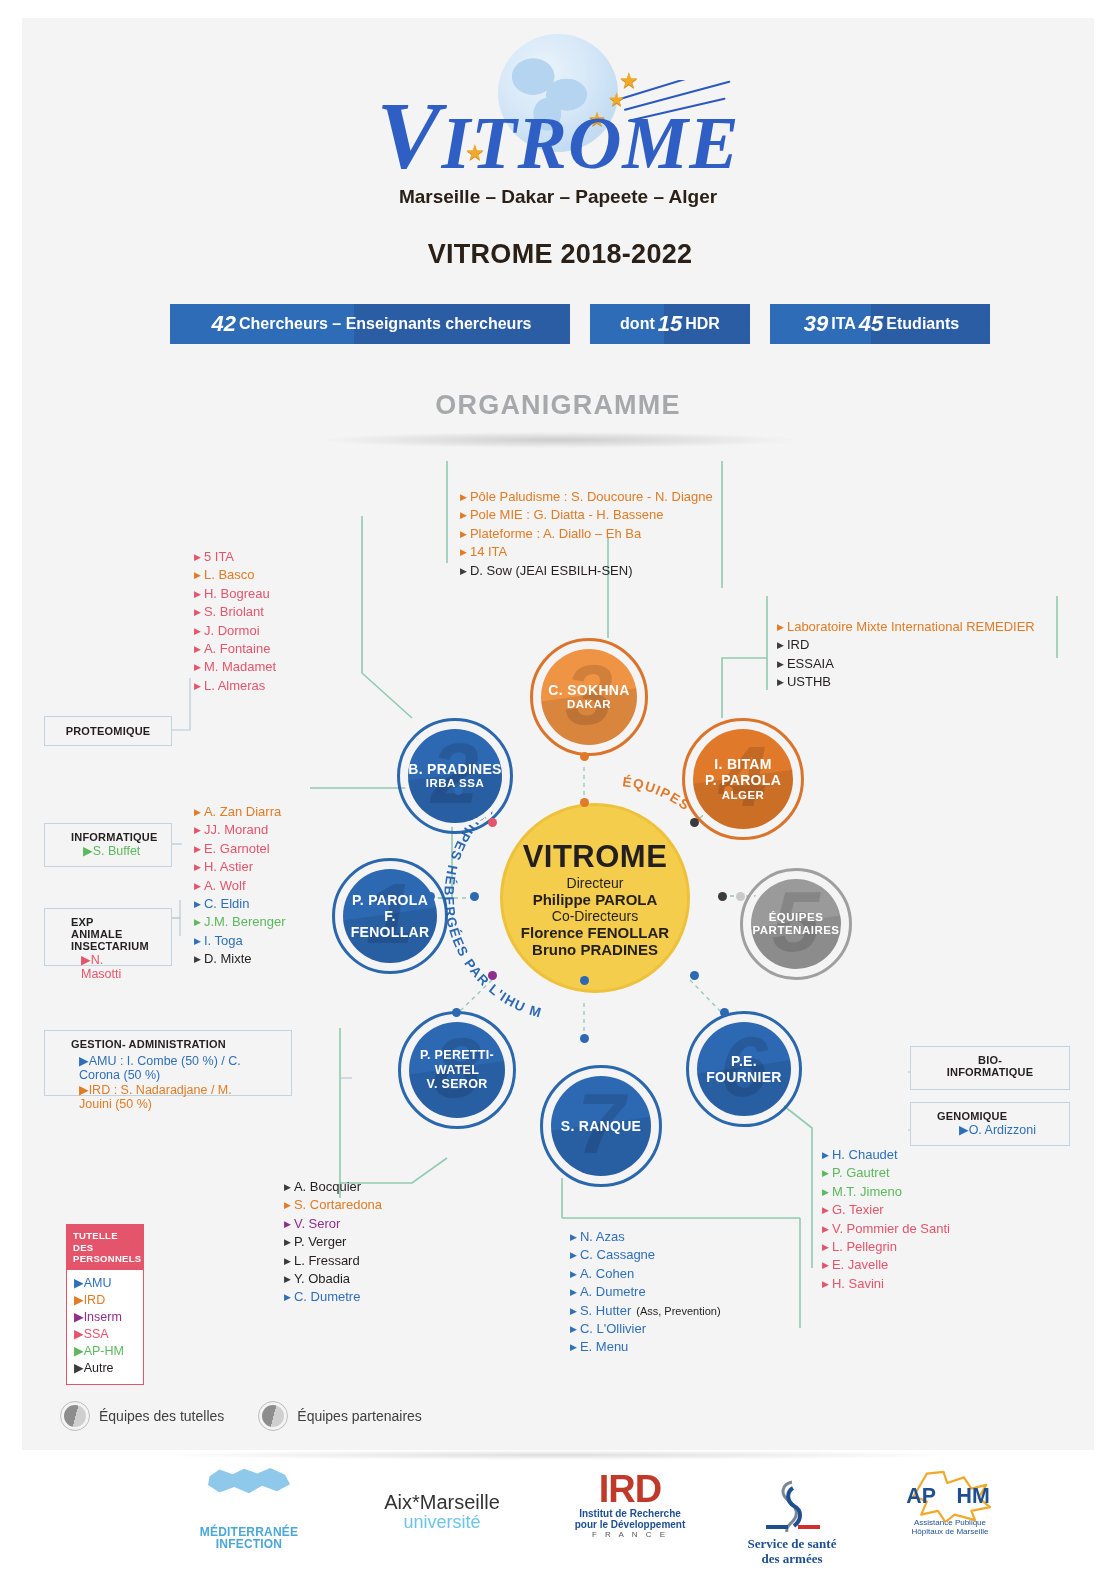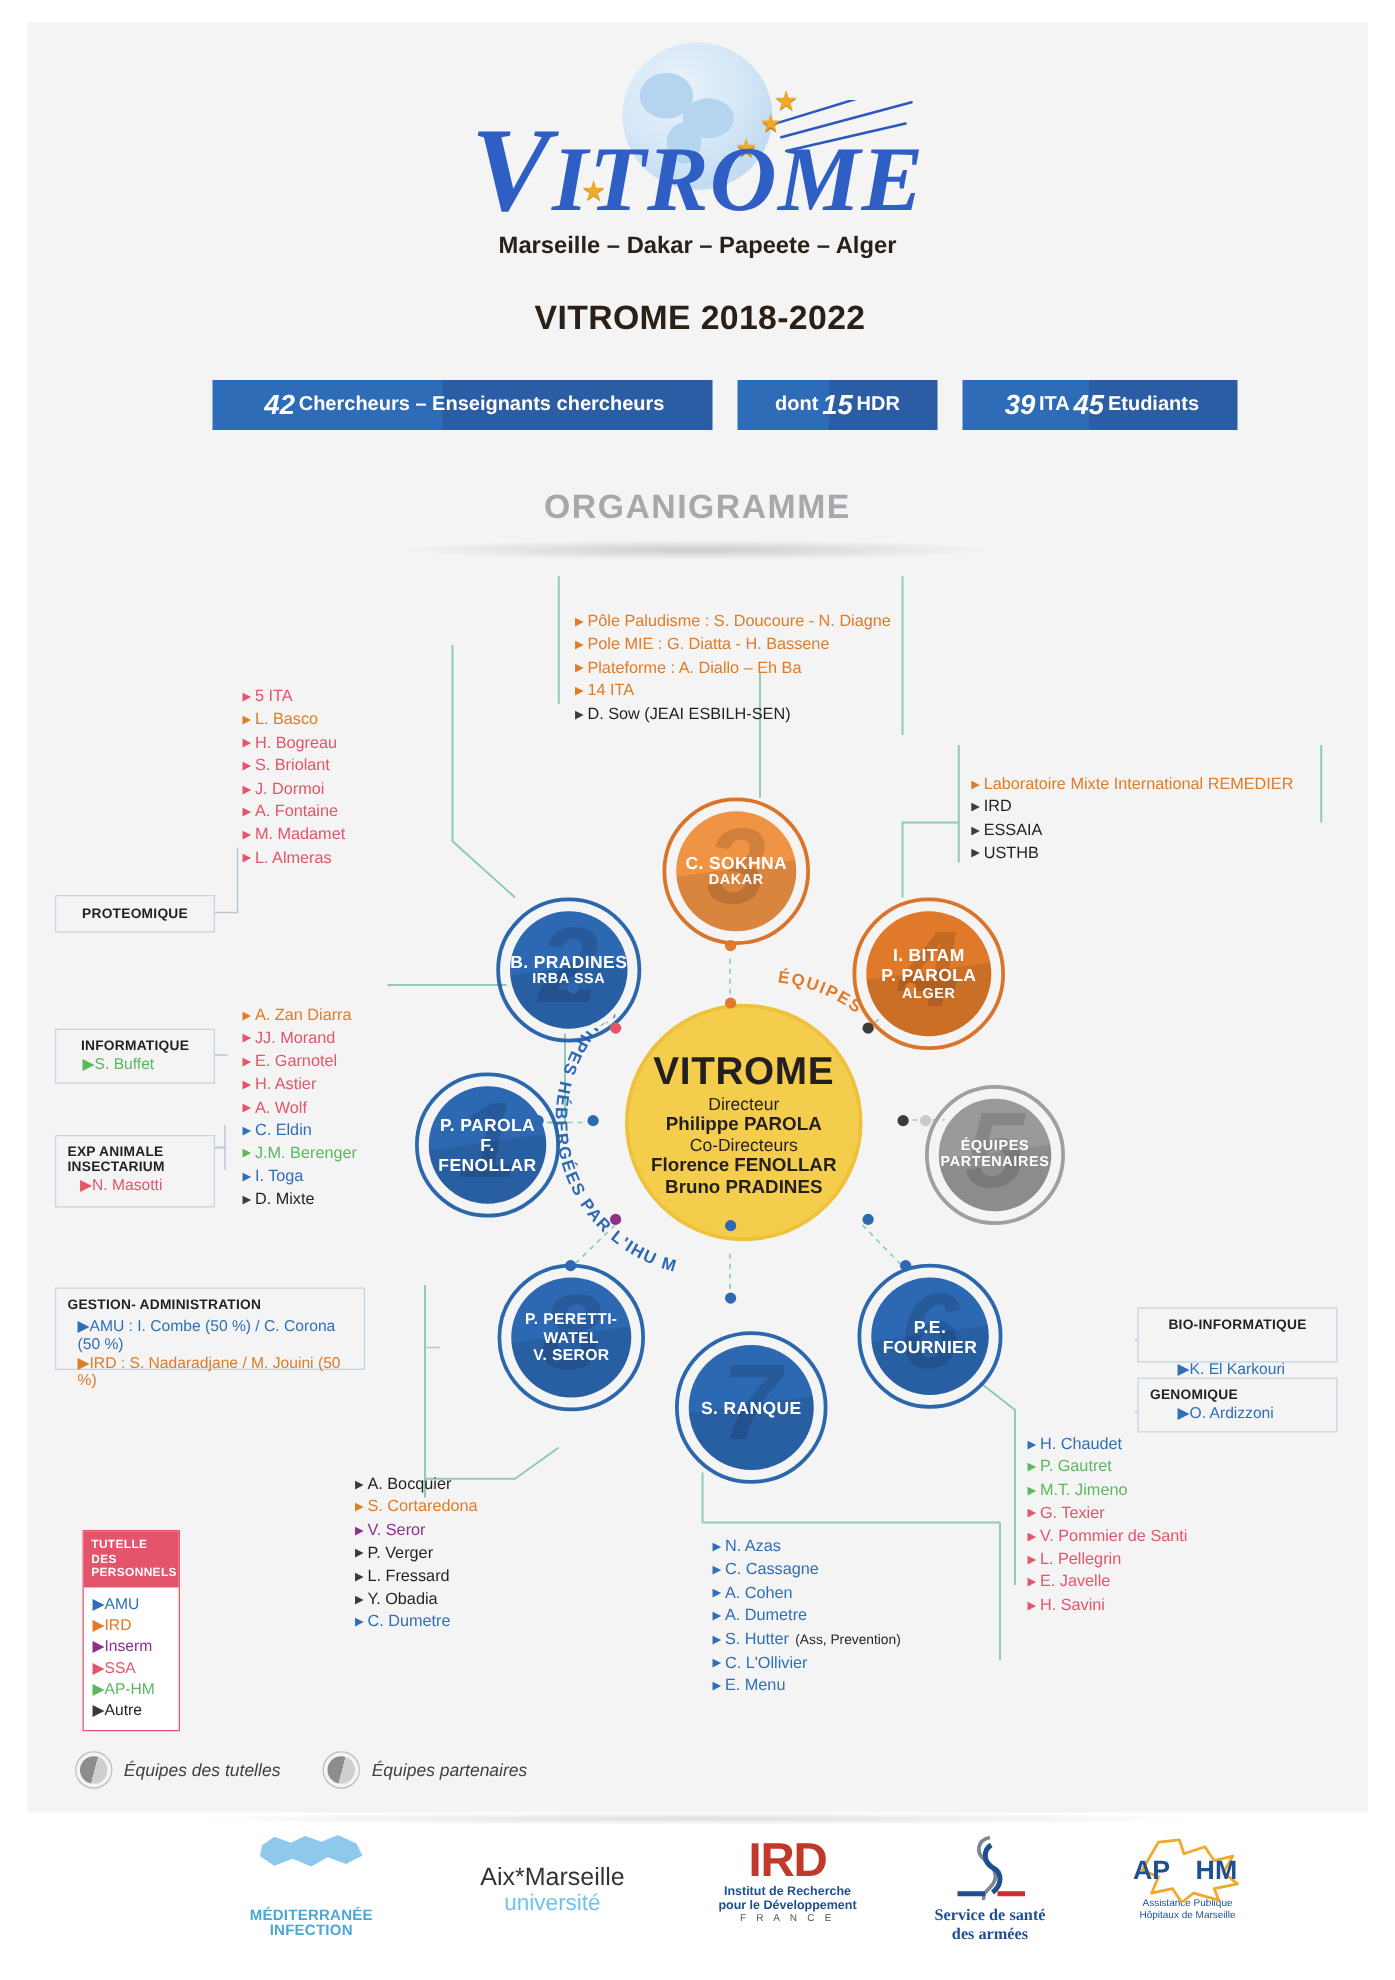--- a/index.html
+++ b/index.html
@@ -78,21 +78,21 @@
     position: absolute; left: 300px; top: 414px; width: 470px; height: 16px;
     background: radial-gradient(ellipse at center, rgba(0,0,0,.16) 0%, rgba(0,0,0,0) 72%);
   }
 
   
   svg.links { position: absolute; left: 0; top: 0; width: 1072px; height: 1432px; }
 
   
   .ibox {
     position: absolute; border: 1px solid #c3d3df; background: #f4f4f4;
-    font-size: 11.5px; color: #231f20; padding: 7px 9px;
+    font-size: 11.5px; color: #231f20; padding: 7px 26px;
   }
   .ibox .head { font-weight: bold; font-size: 11px; letter-spacing: .2px; color: #231f20; }
   .namelist { position: absolute; font-size: 13px; line-height: 17.4px; }
   .namelist .row { white-space: nowrap; }
   .namelist .row .b { font-size: 9px; margin-right: 3px; vertical-align: 1px; }
   .sm { font-size: 11px; color: #231f20; }
 
   .c-amu    { color: #2f6fba; } .b-amu    { color: #2f6fba; }
   .c-ird    { color: #e07b26; } .b-ird    { color: #e07b26; }
   .c-inserm { color: #8e2f8e; } .b-inserm { color: #8e2f8e; }
@@ -150,21 +150,21 @@
     border: 1.6px solid #e4546a; background: #fff;
   }
   .tutelle .hd {
     background: #e4546a; color: #fff; font-size: 9.5px; font-weight: bold;
     padding: 5px 6px; line-height: 11.5px; letter-spacing: .3px;
   }
   .tutelle .bd { padding: 5px 6px 7px 7px; font-size: 12.5px; line-height: 17px; }
 
   
   .legend { position: absolute; left: 38px; top: 1383px; display: flex; align-items: center; gap: 34px; }
-  .legend .it { display: flex; align-items: center; gap: 9px; font-style: italic; }
+  .legend .it { display: flex; align-items: center; gap: 9px; }
   .legend .bubble { position: relative; width: 30px; height: 30px; }
   .legend .bubble .o { position: absolute; inset: 0; border-radius: 50%; border: 1.2px solid #bdbdbd; }
   .legend .bubble .i {
     position: absolute; inset: 4px; border-radius: 50%;
     background: linear-gradient(105deg, #8d8d8d 0 52%, #cfcfcf 52% 100%);
   }
   .legend .lt { font-size: 14px; color: #3f3f3f; }
 
   
   .footer { position: absolute; left: 22px; top: 1450px; width: 1072px; height: 118px; }
@@ -550,21 +550,21 @@
     <div class="amu-txt2">université</div>
   </div>
 
   <div class="flogo" style="left:518px; width:180px; top:20px;">
     <div class="ird-r">IRD</div>
     <div class="ird-s1">Institut de Recherche</div>
     <div class="ird-s2">pour le Développement</div>
     <div class="ird-s3">F R A N C E</div>
   </div>
 
-  <div class="flogo" style="left:690px; width:160px; top:16px;">
+  <div class="flogo" style="left:690px; width:160px; top:28px;">
     <div class="ssa-sym">
       <svg viewBox="0 0 60 58" width="60" height="58">
         <path d="M30,4 C20,6 18,16 26,22 C34,28 38,36 30,44 C26,48 24,50 25,54" fill="none" stroke="#7b8794" stroke-width="3"></path>
         <path d="M31,10 C24,14 25,24 32,28 C40,32 40,42 32,48" fill="none" stroke="#1d4f91" stroke-width="4"></path>
         <rect x="4" y="47" width="22" height="4" fill="#1d4f91"></rect>
         <rect x="36" y="47" width="22" height="4" fill="#d12f2f"></rect>
       </svg>
     </div>
     <div class="ssa-txt">Service de santé</div>
     <div class="ssa-txt">des armées</div>

